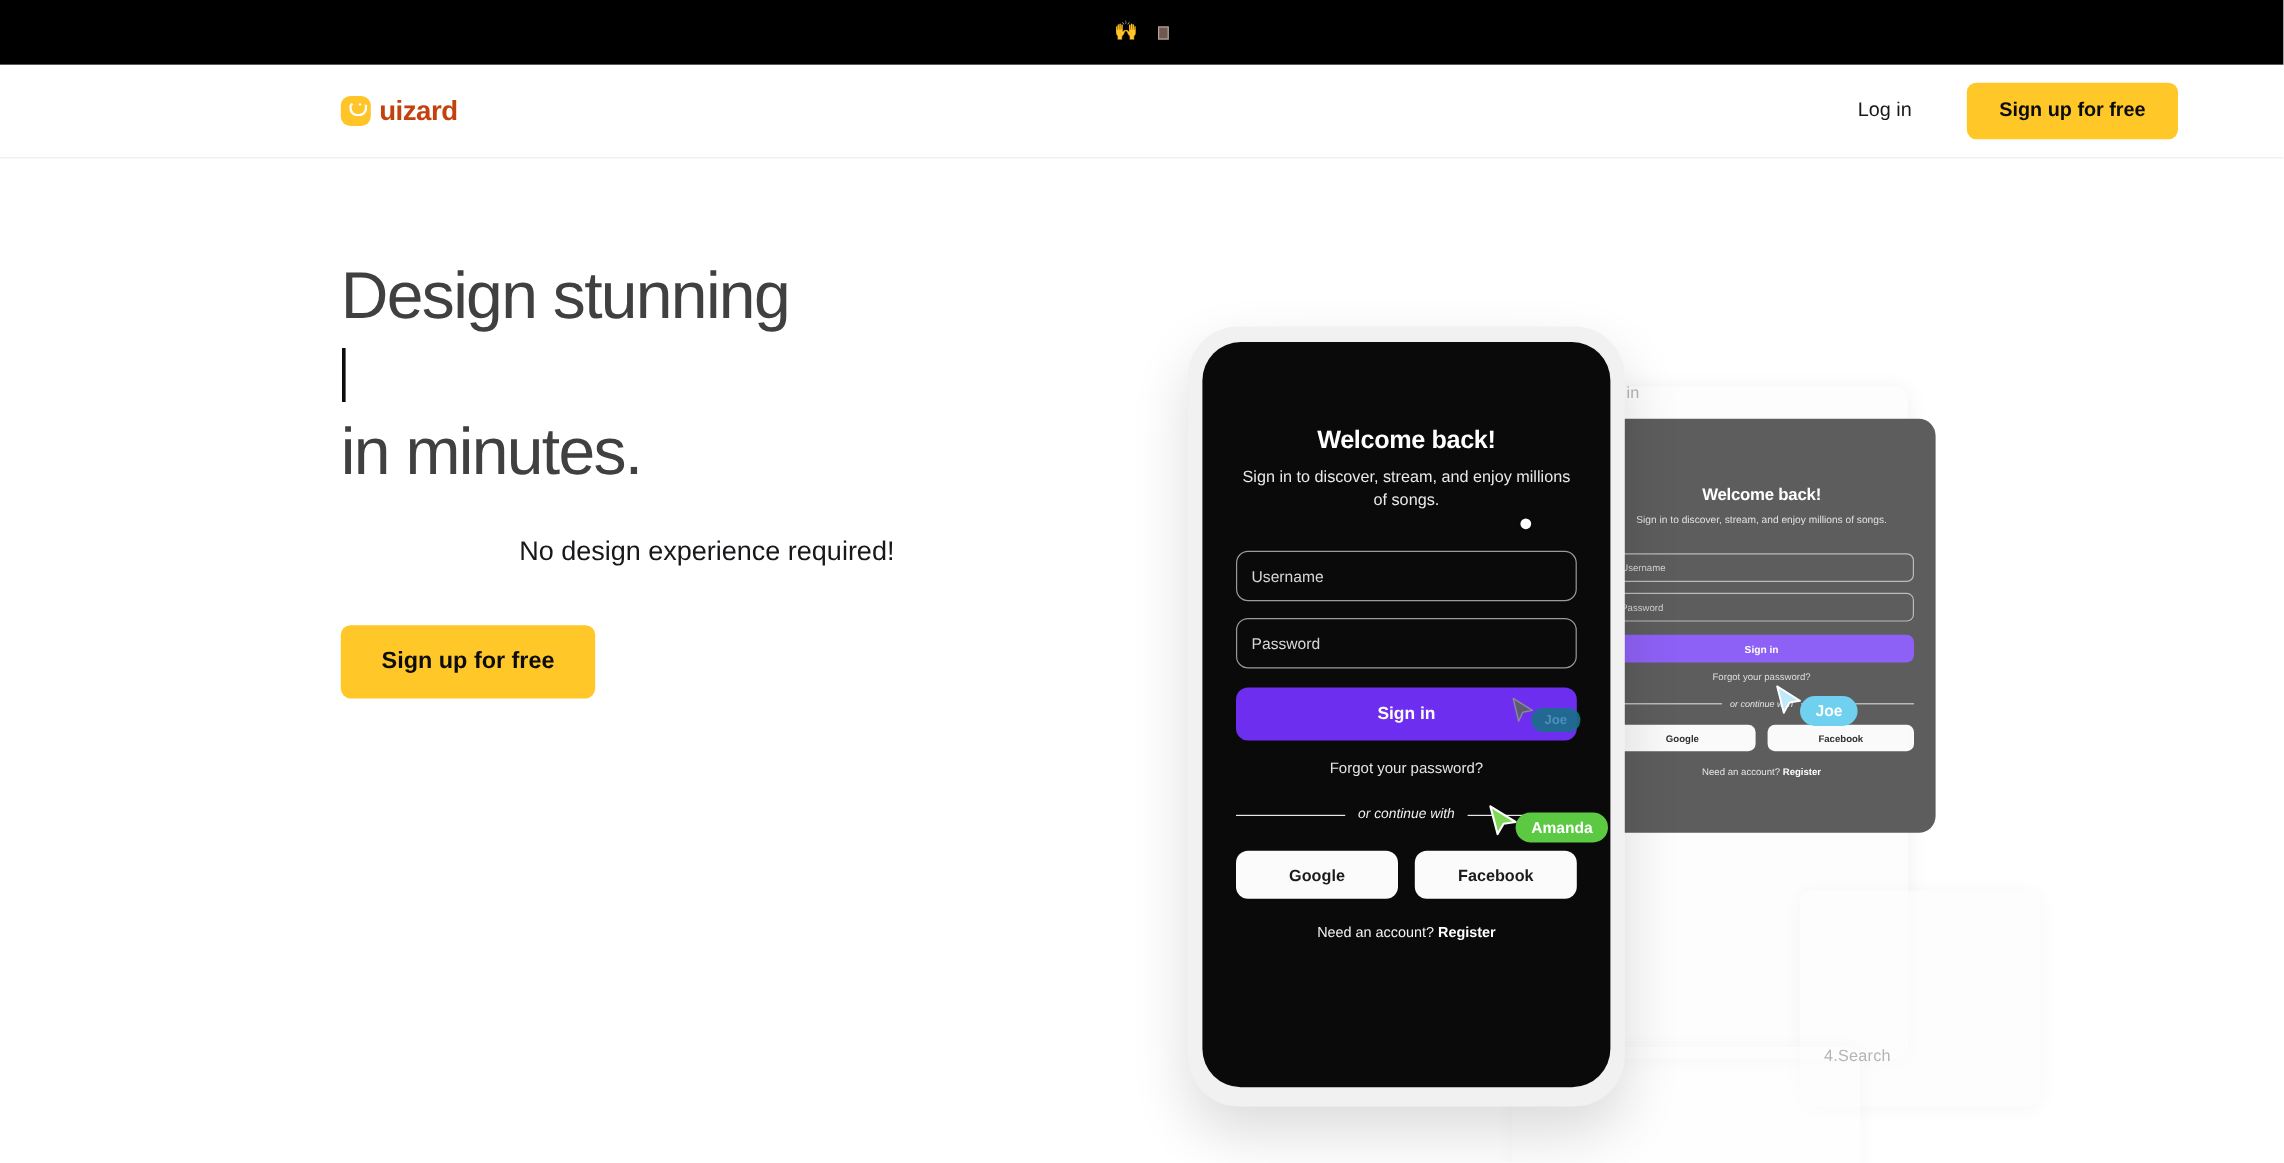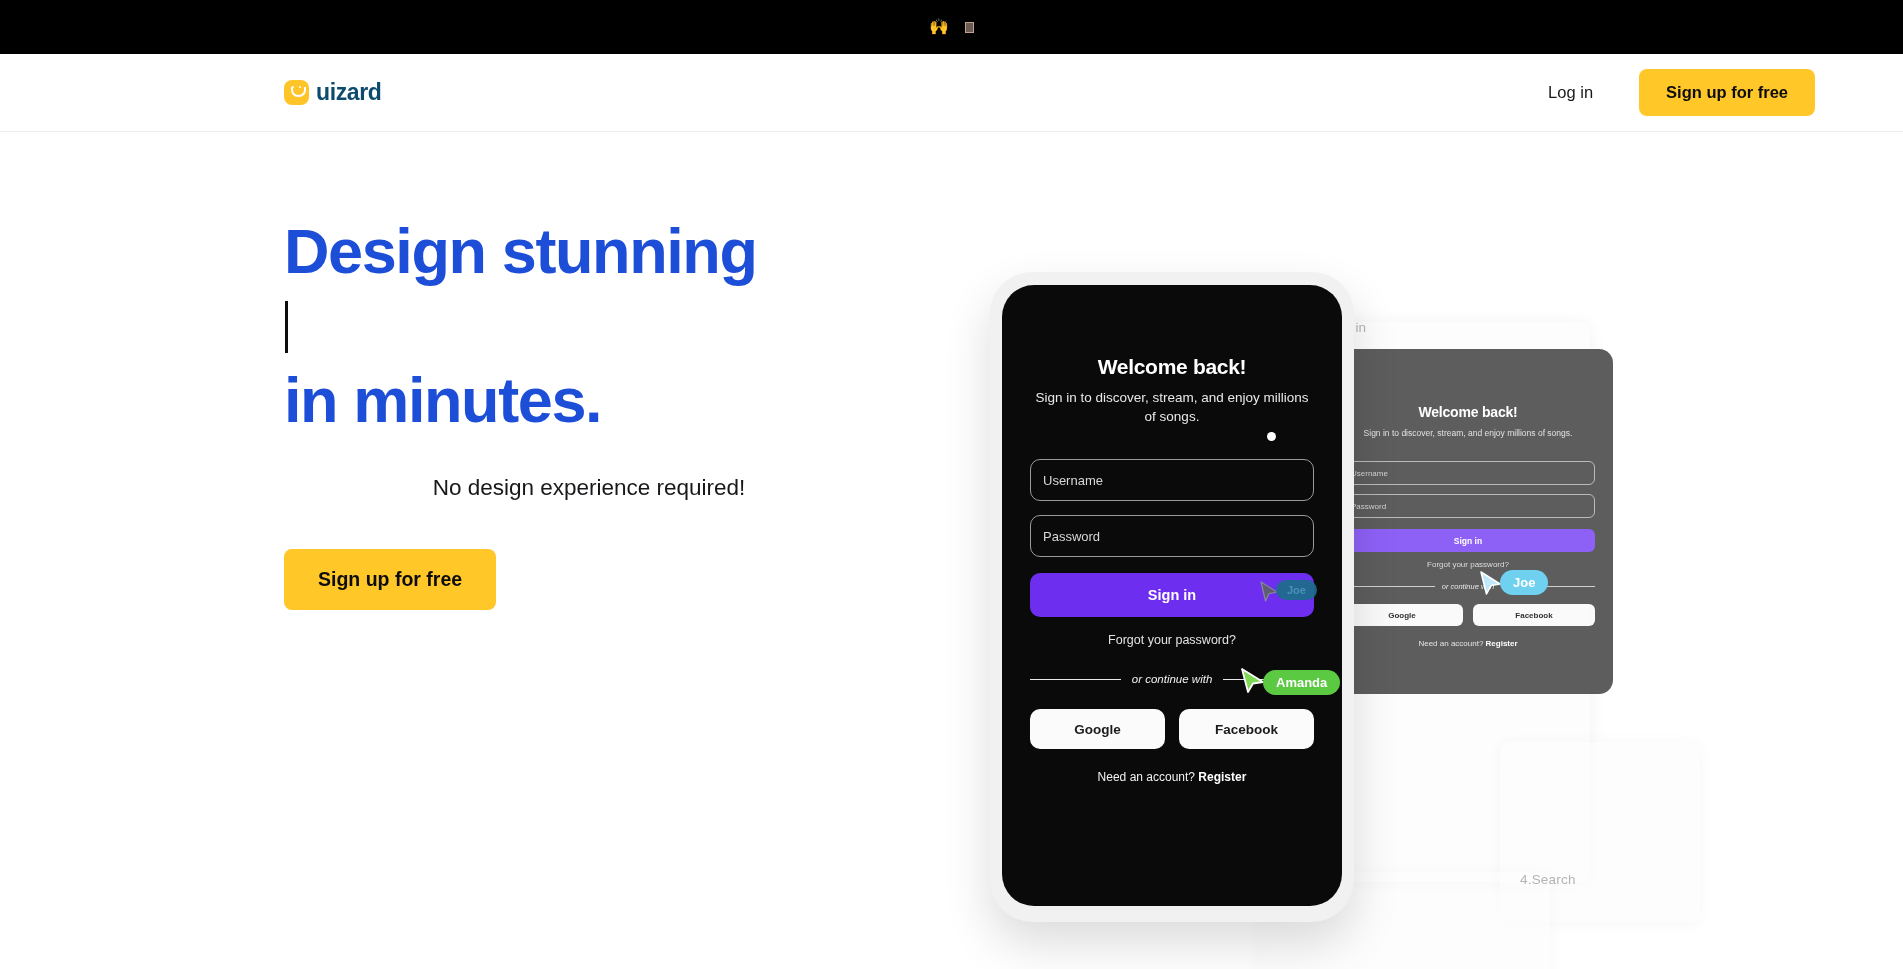--- a/index.html
+++ b/index.html
@@ -74,21 +74,21 @@
     position: absolute;
     left: 8px; top: 6px;
     width: 2px; height: 2px;
     background: #ffffff;
     border-radius: 50%;
     box-shadow: 7px 0 0 0 #ffffff;
   }
   .logo-text {
     font-size: 23px;
     font-weight: 700;
-    color: #0c4a6e;
+    color: #c2410c;
     letter-spacing: -0.4px;
   }
 
   .nav { display: flex; align-items: center; gap: 0; }
   .nav-item {
     font-size: 16.5px;
     color: #18181b;
     padding: 10px 20px;
     cursor: pointer;
     white-space: nowrap;
@@ -123,24 +123,24 @@
   .hero {
     position: relative;
     height: 837px;
     display: flex;
     padding-left: 284px;
     padding-top: 82px;
   }
   .hero-left { width: 610px; flex: 0 0 auto; }
 
   .hero-title {
-    font-size: 63px;
+    font-size: 55px;
     line-height: 1.18;
-    font-weight: 700;
-    color: #1d4ed8;
+    font-weight: 400;
+    color: #404040;
     letter-spacing: -1.4px;
   }
   .caret {
     display: inline-block;
     width: 3px;
     height: 0.82em;
     background: #0d0d0d;
     vertical-align: -0.09em;
     margin-left: 1px;
   }
@@ -346,21 +346,21 @@
   
   .cursor { position: absolute; display: flex; align-items: flex-start; z-index: 6; }
   .cursor svg { display: block; }
   .cursor-pill {
     border-radius: 14px;
     color: #ffffff;
     font-size: 13px;
     font-weight: 700;
     padding: 5px 13px;
     margin-left: -4px;
-    margin-top: 0;
+    margin-top: 10px;
     white-space: nowrap;
   }
 
   .cursor-joe-dark { left: 298px; top: 308px; opacity: .92; }
   .cursor-joe-dark .cursor-pill { background: #1b6e8c; font-size: 11px; color: #4a98b3; padding: 4px 11px; }
 
   .cursor-amanda { left: 279px; top: 395px; align-items: center; }
   .cursor-amanda .cursor-pill { background: #5CC943; }
 
   .cursor-joe-light { left: 518px; top: 298px; }

